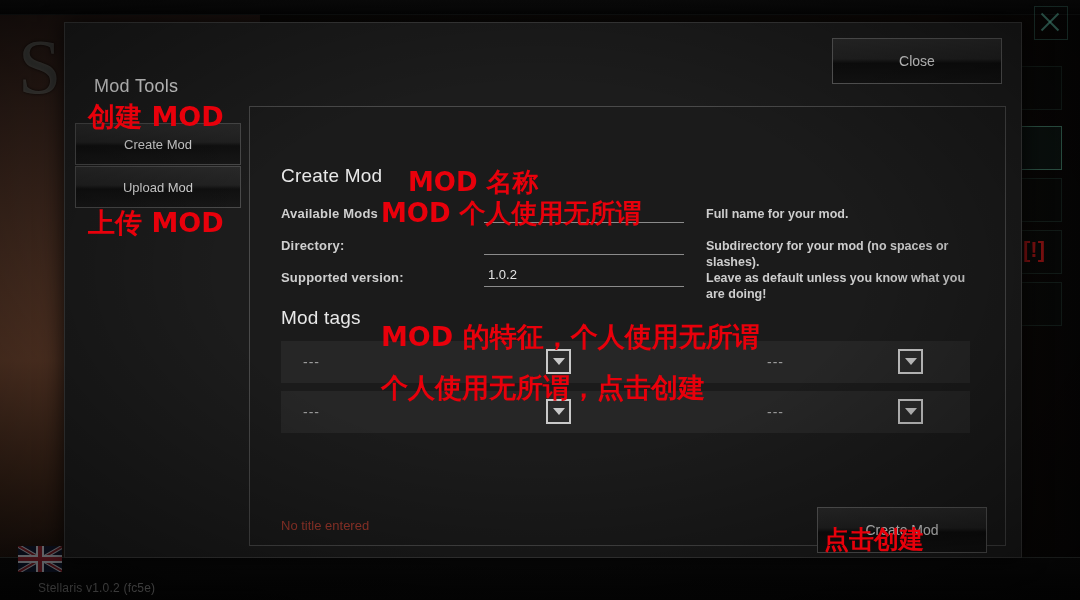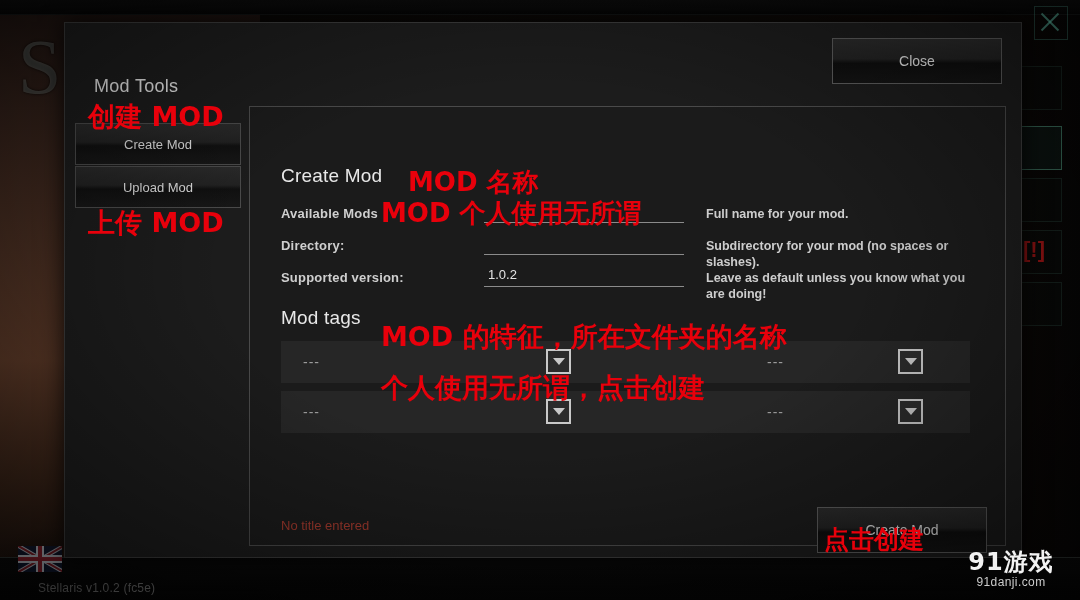--- a/index.html
+++ b/index.html
@@ -425,23 +425,19 @@
     </div>
   </div>
 
   <div class="bg-vignette"></div>
 
   <div id="anno-layer">
       <div class="anno" style="left: 88px; top: 99px; font-size: 27px;">创建 MOD</div>
       <div class="anno" style="left: 88px; top: 205px; font-size: 27px;">上传 MOD</div>
       <div class="anno" style="left: 408px; top: 157px; font-size: 26px; margin-top: 8px;">MOD 名称</div>
       <div class="anno" style="left: 381px; top: 196px; font-size: 26px;">MOD 个人使用无所谓</div>
-      <div class="anno" style="left: 381px; top: 319px; font-size: 27px;">MOD 的特征，所在文件夹的名称</div>
+      <div class="anno" style="left: 381px; top: 319px; font-size: 27px;">MOD 的特征，个人使用无所谓</div>
       <div class="anno" style="left: 381px; top: 370px; font-size: 27px;">个人使用无所谓，点击创建</div>
       <div class="anno" style="left: 824px; top: 523px; font-size: 25px;">点击创建</div>
     </div>
 
-  <div class="watermark">
-    <div class="wm-main">91游戏</div>
-    <div class="wm-sub">91danji.com</div>
-  </div>
 
 </div>
 
 </body></html>

